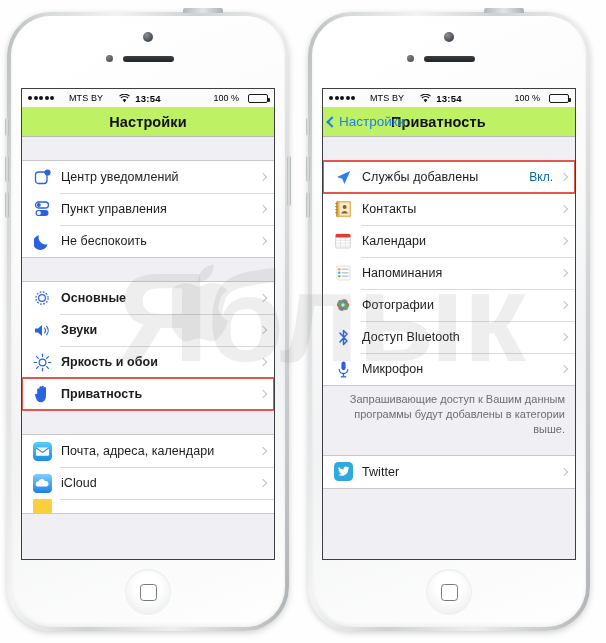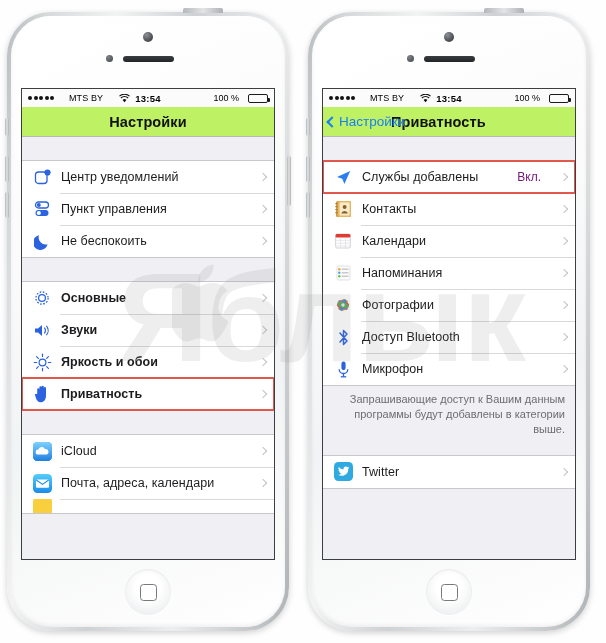--- a/index.html
+++ b/index.html
@@ -122,21 +122,21 @@
   .group { background: #fff; border-top: .5px solid #c8c7cc; border-bottom: .5px solid #c8c7cc; }
   .row {
     height: 32px; display: flex; align-items: center;
     padding-left: 8px; position: relative; background: #fff;
   }
   .row + .row::before {
     content: ""; position: absolute; left: 38px; right: 0; top: 0; height: .5px; background: #d9d9dc;
   }
   .row-icon { width: 24px; height: 24px; flex: 0 0 24px; display: flex; align-items: center; justify-content: center; }
   .row-label { font-size: 12.5px; color: #1c1c1e; margin-left: 7px; letter-spacing: .05px; }
-  .row-value { margin-left: auto; font-size: 12px; color: #701a75; margin-right: 20px; }
+  .row-value { margin-left: auto; font-size: 12px; color: #0369a1; margin-right: 8px; }
   .chev { margin-left: auto; margin-right: 8px; width: 6px; height: 6px; border-top: 1.6px solid #c2c2c6; border-right: 1.6px solid #c2c2c6; transform: rotate(45deg); flex: 0 0 auto; }
   .row-value + .chev { margin-left: 0; }
 
   .footnote {
     font-size: 11px; color: #6d6d72; line-height: 1.35;
     padding: 6px 10px 8px 10px;
     text-align: right;
   }
 
   
@@ -302,49 +302,49 @@
           </div>
           <div class="hl" style="left:-1px; right:-1px; bottom:-1px; height:34px;"></div>
         </div>
 
         <div class="gap"></div>
 
         <div class="group">
           <div class="row">
             <span class="row-icon">
               <svg width="21" height="21" viewBox="0 0 21 21">
+                  <rect x="1" y="1" width="19" height="19" rx="4.4" fill="url(#mg)"></rect>
+                  <defs>
+                    <linearGradient id="mg" x1="0" y1="0" x2="0" y2="1">
+                      <stop offset="0" stop-color="#55cdfb"></stop>
+                      <stop offset="1" stop-color="#1a8ce8"></stop>
+                    </linearGradient>
+                  </defs>
+                  <rect x="4" y="6.5" width="13" height="8.3" rx="1" fill="#fff"></rect>
+                  <path d="M4.3 7 L10.5 11.4 L16.7 7" stroke="#1a8ce8" stroke-width="1.1" fill="none"></path>
+                </svg>
+            </span>
+            <span class="row-label">Почта, адреса, календари</span>
+            <span class="chev"></span>
+          </div>
+          <div class="row">
+            <span class="row-icon">
+              <svg width="21" height="21" viewBox="0 0 21 21">
                   <rect x="1" y="1" width="19" height="19" rx="4.4" fill="#3aa7f0"></rect>
                   <rect x="1" y="1" width="19" height="19" rx="4.4" fill="url(#icg)"></rect>
                   <defs>
                     <linearGradient id="icg" x1="0" y1="0" x2="0" y2="1">
                       <stop offset="0" stop-color="#7fd0ff"></stop>
                       <stop offset="1" stop-color="#1f7fe0"></stop>
                     </linearGradient>
                   </defs>
                   <path d="M6 13.6 a2.5 2.5 0 0 1 .4 -5 a3.5 3.5 0 0 1 6.6 -.6 a2.8 2.8 0 0 1 1.2 5.6 Z" fill="#fff"></path>
                 </svg>
             </span>
             <span class="row-label">iCloud</span>
-            <span class="chev"></span>
-          </div>
-          <div class="row">
-            <span class="row-icon">
-              <svg width="21" height="21" viewBox="0 0 21 21">
-                  <rect x="1" y="1" width="19" height="19" rx="4.4" fill="url(#mg)"></rect>
-                  <defs>
-                    <linearGradient id="mg" x1="0" y1="0" x2="0" y2="1">
-                      <stop offset="0" stop-color="#55cdfb"></stop>
-                      <stop offset="1" stop-color="#1a8ce8"></stop>
-                    </linearGradient>
-                  </defs>
-                  <rect x="4" y="6.5" width="13" height="8.3" rx="1" fill="#fff"></rect>
-                  <path d="M4.3 7 L10.5 11.4 L16.7 7" stroke="#1a8ce8" stroke-width="1.1" fill="none"></path>
-                </svg>
-            </span>
-            <span class="row-label">Почта, адреса, календари</span>
             <span class="chev"></span>
           </div>
           <div class="row" style="height:14px;overflow:hidden;">
             <span class="row-icon">
               <svg width="21" height="21" viewBox="0 0 21 21">
                   <rect x="1" y="1" width="19" height="19" rx="4.4" fill="#f9cf3e"></rect>
                 </svg>
             </span>
             <span class="row-label"></span>
           </div>

